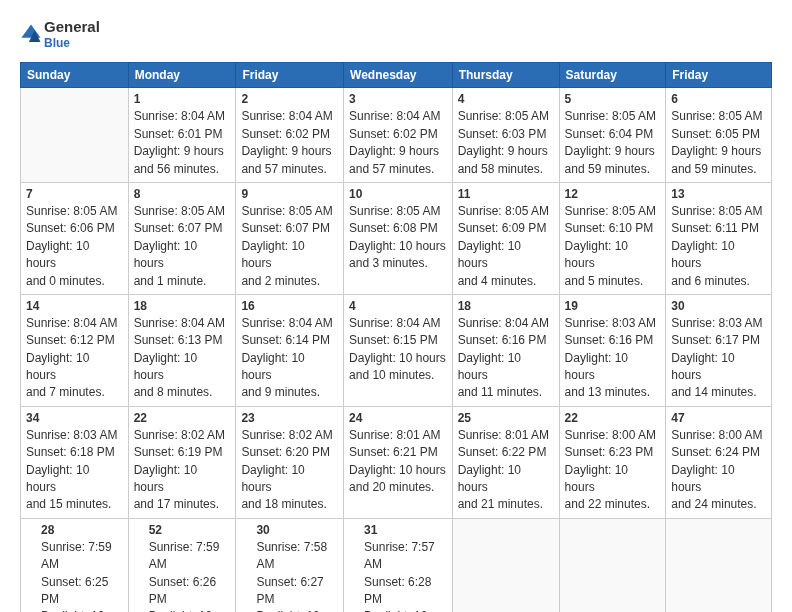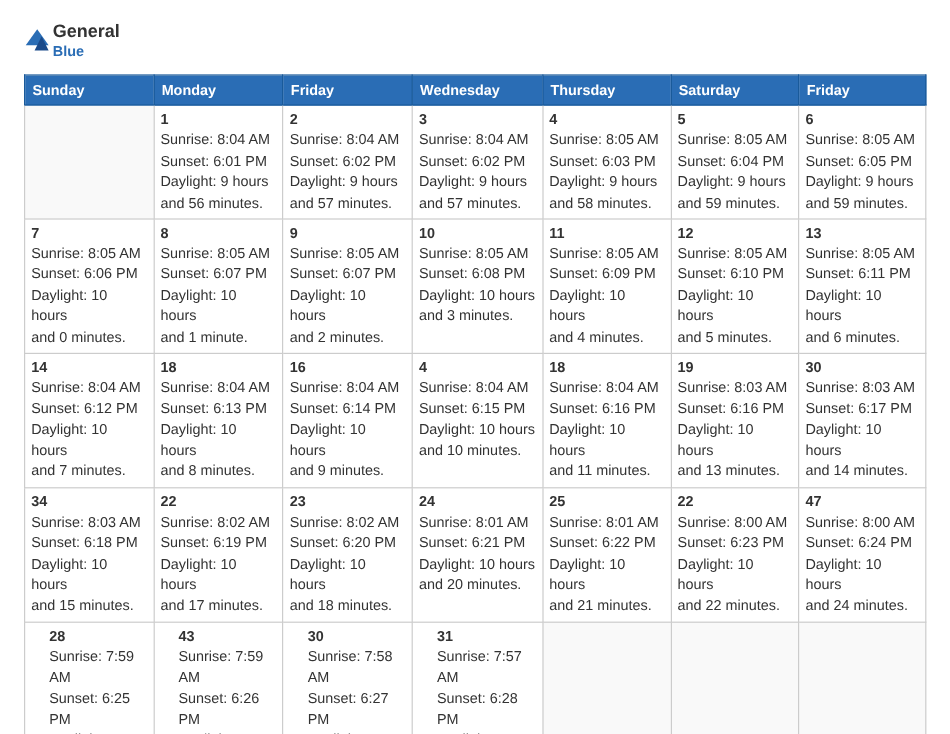--- a/index.html
+++ b/index.html
@@ -236,21 +236,21 @@
             <span class="day-number">47</span>
             <div class="day-info">Sunrise: 8:00 AM<br>Sunset: 6:24 PM<br>Daylight: 10 hours<br>and 24 minutes.</div>
           </td>
         </tr>
         <tr class="last-row">
           <td>
             <span class="day-number">28</span>
             <div class="day-info">Sunrise: 7:59 AM<br>Sunset: 6:25 PM<br>Daylight: 10 hours<br>and 26 minutes.</div>
           </td>
           <td>
-            <span class="day-number">43</span>
+            <span class="day-number">52</span>
             <div class="day-info">Sunrise: 7:59 AM<br>Sunset: 6:26 PM<br>Daylight: 10 hours<br>and 27 minutes.</div>
           </td>
           <td>
             <span class="day-number">30</span>
             <div class="day-info">Sunrise: 7:58 AM<br>Sunset: 6:27 PM<br>Daylight: 10 hours<br>and 29 minutes.</div>
           </td>
           <td>
             <span class="day-number">31</span>
             <div class="day-info">Sunrise: 7:57 AM<br>Sunset: 6:28 PM<br>Daylight: 10 hours<br>and 30 minutes.</div>
           </td>

